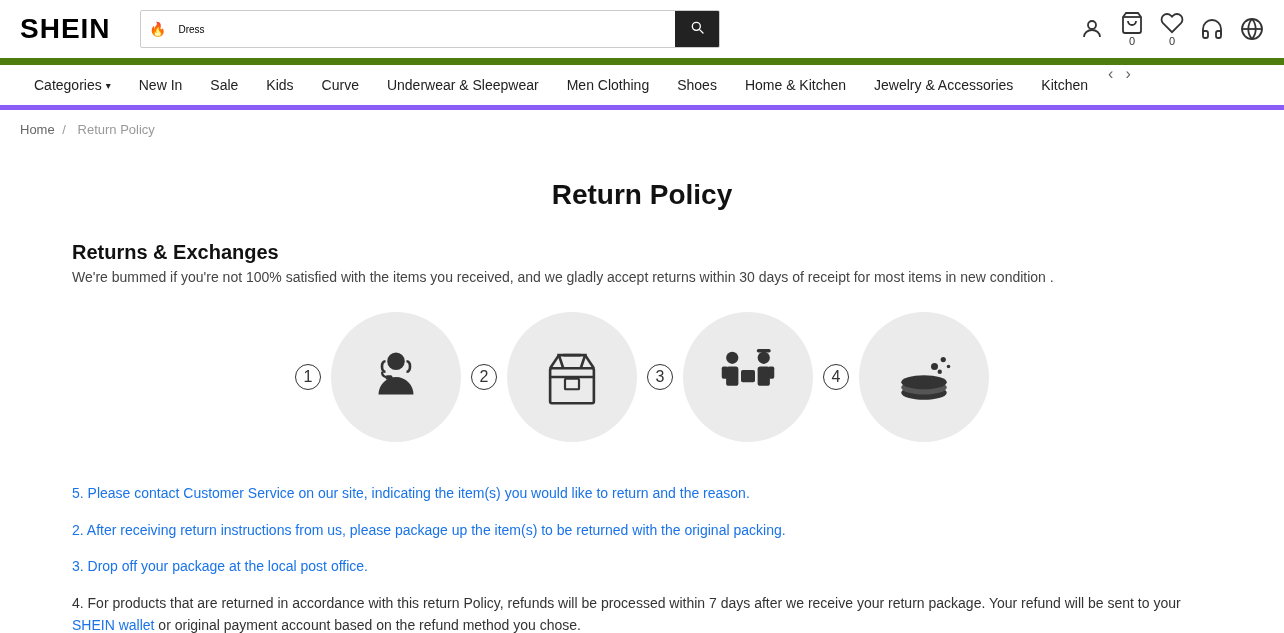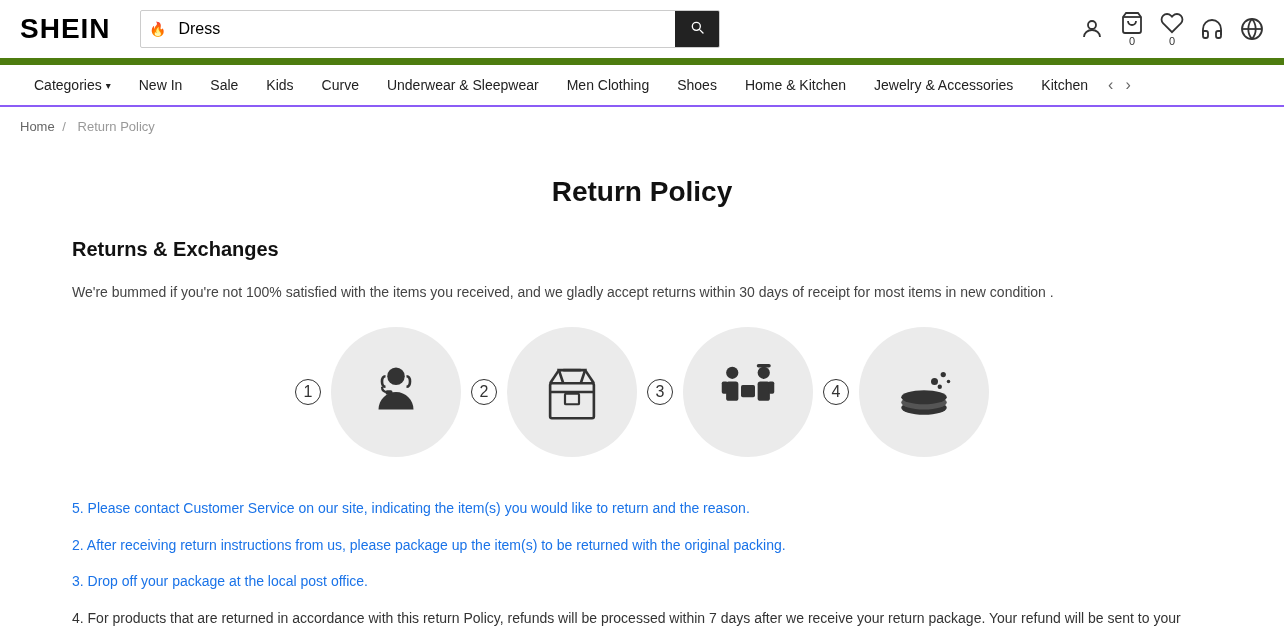--- a/index.html
+++ b/index.html
@@ -32,21 +32,21 @@
     .search-bar .fire-icon {
       padding: 0 8px;
       color: #e05;
       font-size: 14px;
     }
     .search-bar input {
       flex: 1;
       border: none;
       outline: none;
       padding: 8px 4px;
-      font-size: 16px;
+      font-size: 10px;
     }
     .search-bar button {
       background: #222;
       border: none;
       color: #fff;
       padding: 8px 14px;
       cursor: pointer;
       font-size: 16px;
     }
     .header-icons {
@@ -65,23 +65,23 @@
       color: #333;
     }
     .icon-count {
       font-size: 11px;
       color: #333;
     }
 
     
     .nav {
       display: flex;
-      align-items: center;
+      align-items: flex-start;
       padding: 0 20px;
-      border-bottom: 2px solid #8b5cf6;
+      border-bottom: 5px solid #8b5cf6;
       overflow: hidden;
     }
     .nav-item {
       padding: 12px 14px;
       font-size: 14px;
       color: #222;
       cursor: pointer;
       white-space: nowrap;
       text-decoration: none;
     }
@@ -131,21 +131,21 @@
       text-align: center;
       font-size: 28px;
       font-weight: 700;
       margin: 20px 0 30px;
       color: #111;
     }
 
     .section-title {
       font-size: 20px;
       font-weight: 700;
-      margin-bottom: 20px;
+      margin-bottom: 2px;
       color: #111;
     }
 
     .intro-text {
       font-size: 14px;
       color: #444;
       margin-bottom: 24px;
       line-height: 1.6;
     }
 

